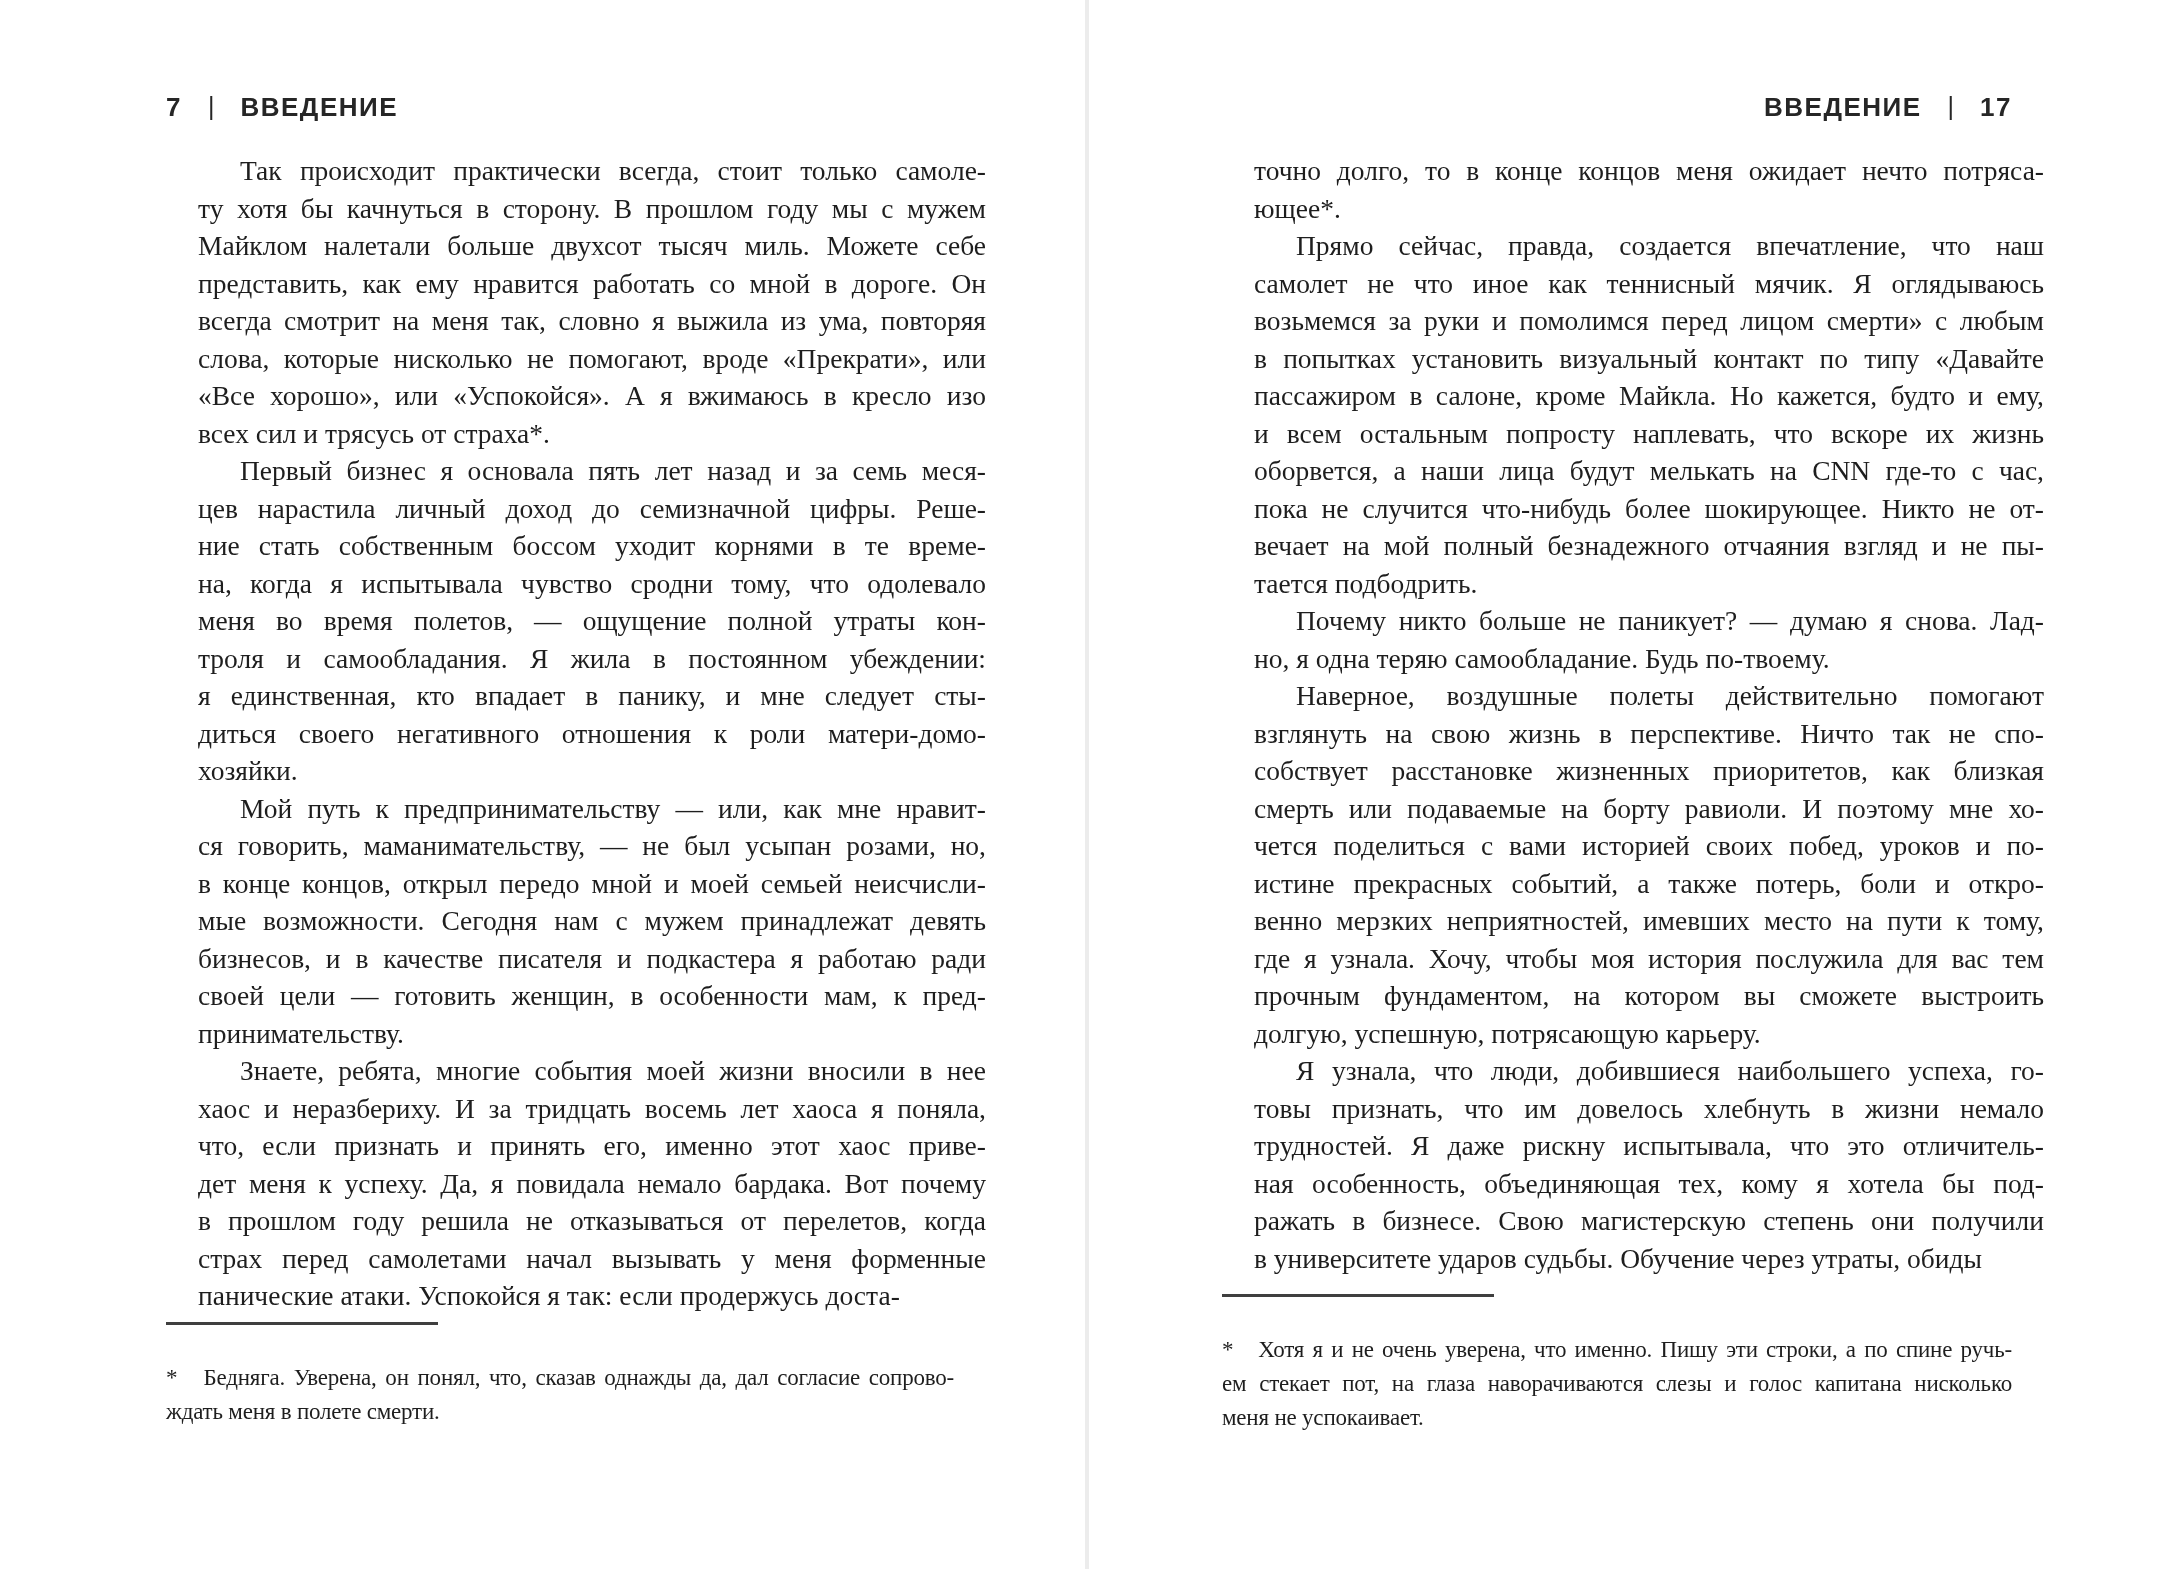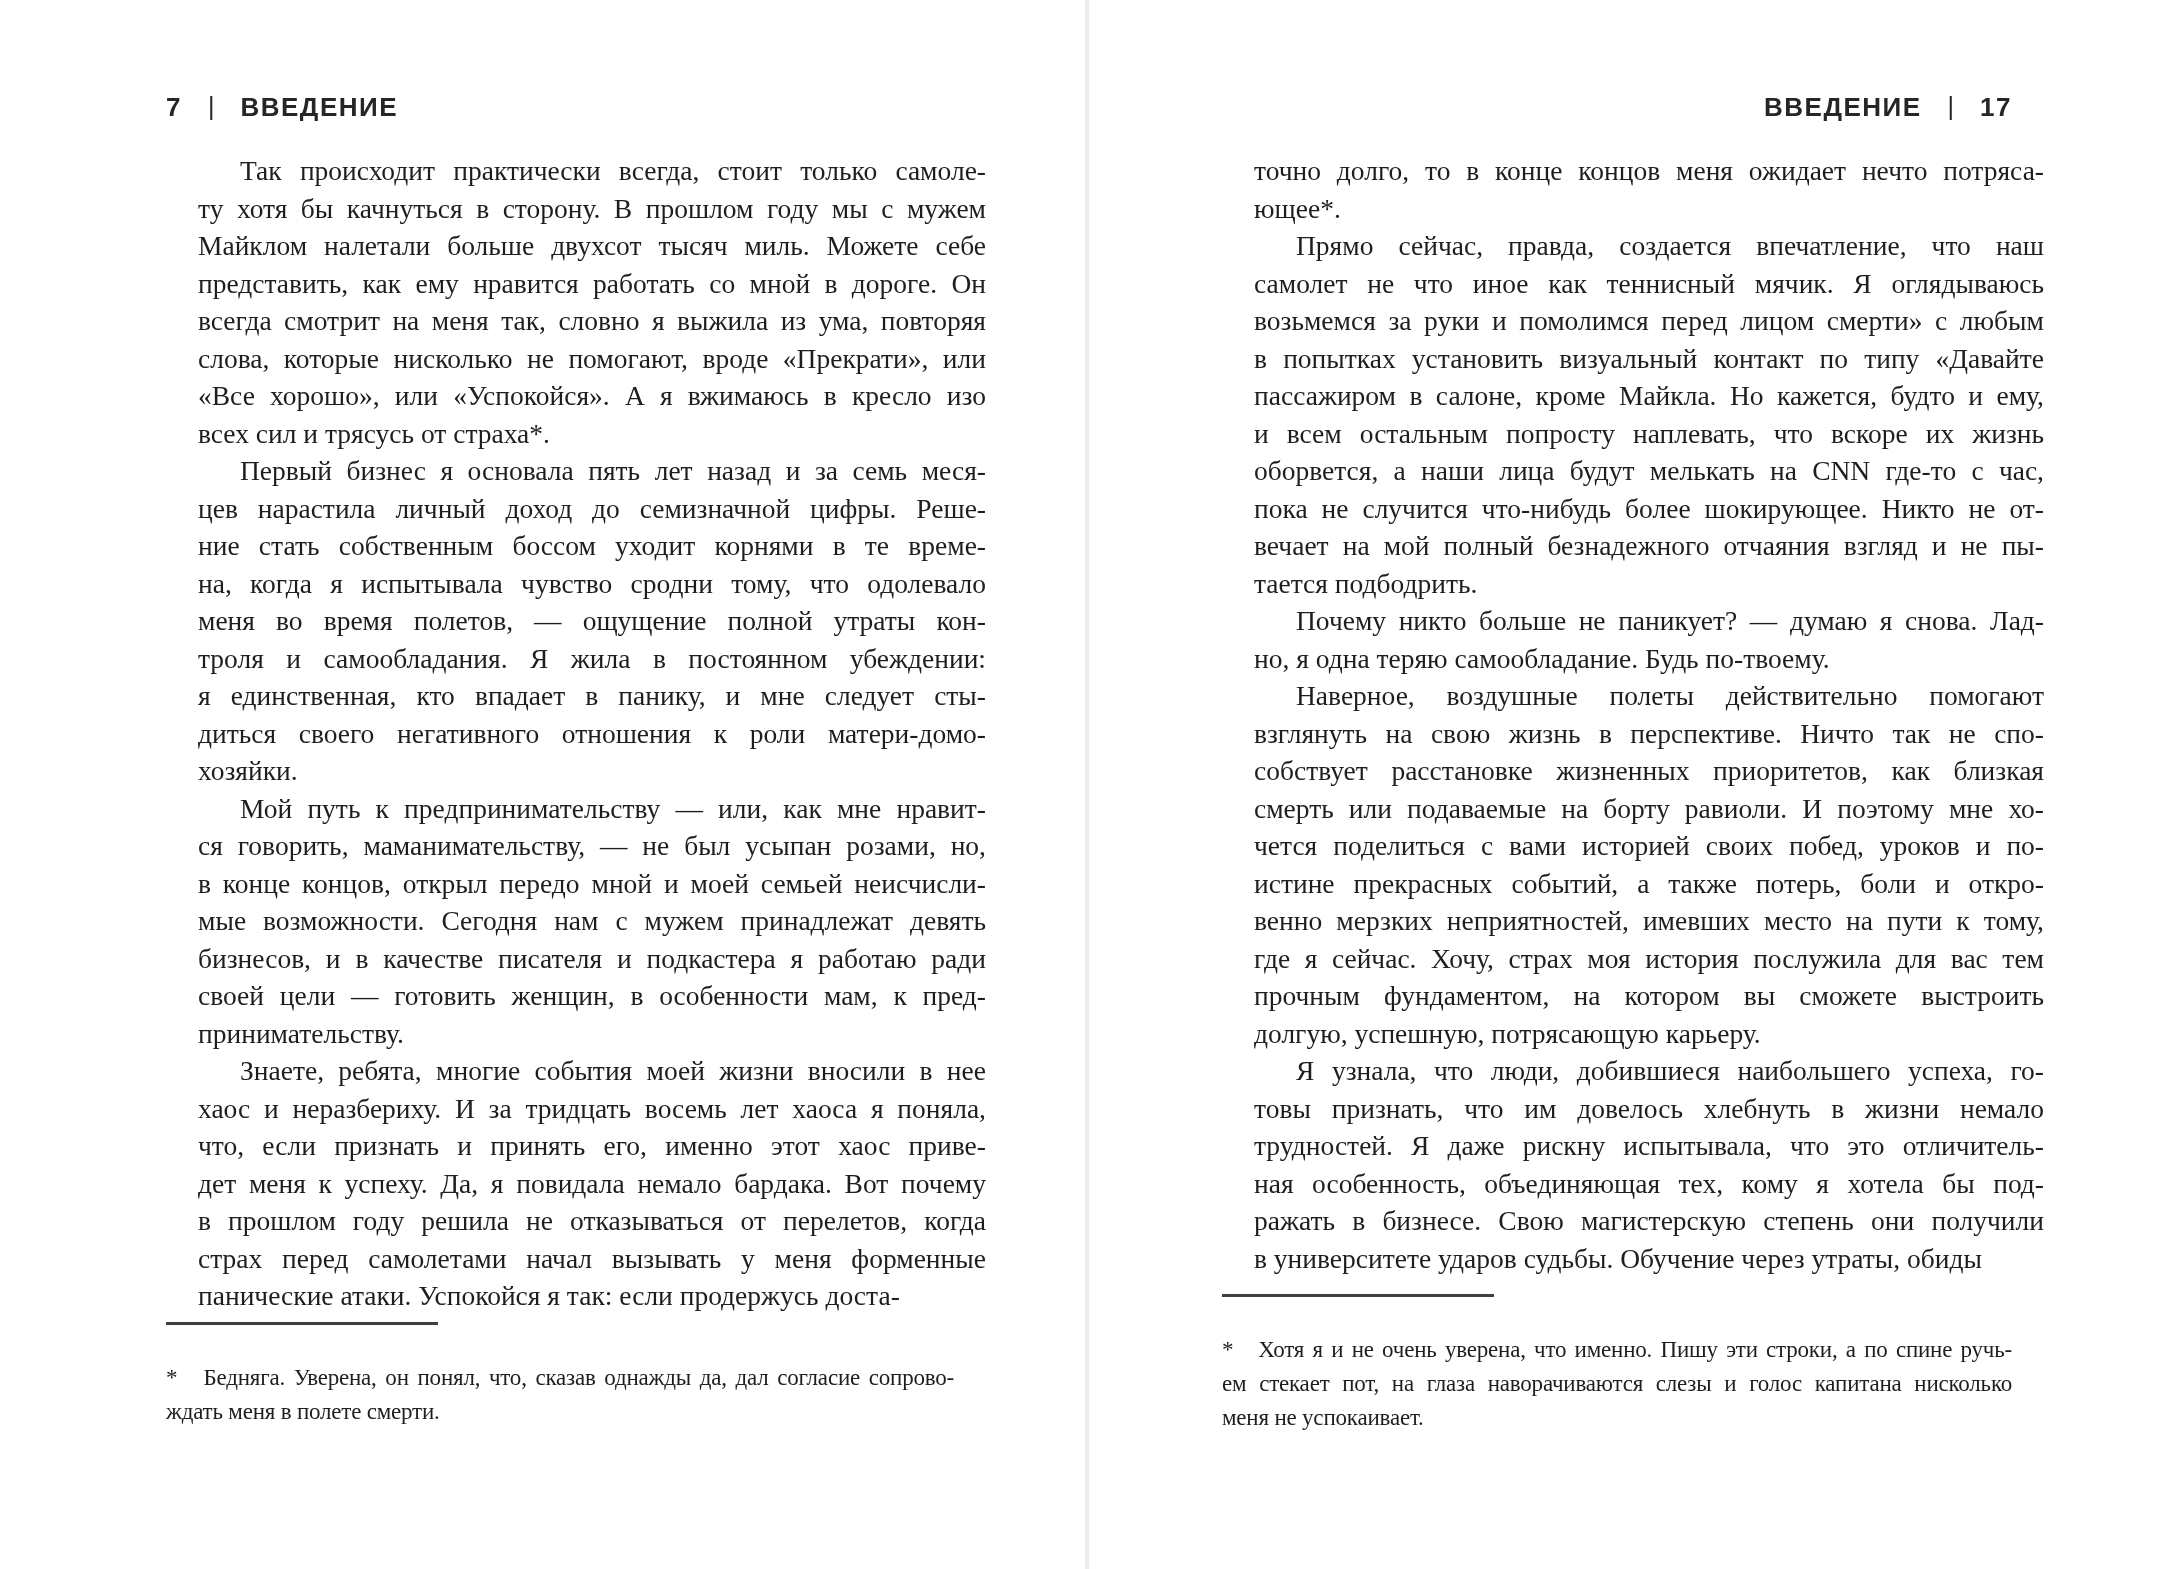--- a/index.html
+++ b/index.html
@@ -184,21 +184,21 @@
           <div class="line last">но, я одна теряю самообладание. Будь по-твоему.</div>
         </div>
       <div class="para indent">
           <div class="line">Наверное, воздушные полеты действительно помогают</div>
           <div class="line">взглянуть на свою жизнь в перспективе. Ничто так не спо-</div>
           <div class="line">собствует расстановке жизненных приоритетов, как близкая</div>
           <div class="line">смерть или подаваемые на борту равиоли. И поэтому мне хо-</div>
           <div class="line">чется поделиться с вами историей своих побед, уроков и по-</div>
           <div class="line">истине прекрасных событий, а также потерь, боли и откро-</div>
           <div class="line">венно мерзких неприятностей, имевших место на пути к тому,</div>
-          <div class="line">где я сейчас. Хочу, страх моя история послужила для вас тем</div>
+          <div class="line">где я узнала. Хочу, чтобы моя история послужила для вас тем</div>
           <div class="line">прочным фундаментом, на котором вы сможете выстроить</div>
           <div class="line last">долгую, успешную, потрясающую карьеру.</div>
         </div>
       <div class="para indent">
           <div class="line">Я узнала, что люди, добившиеся наибольшего успеха, го-</div>
           <div class="line">товы признать, что им довелось хлебнуть в жизни немало</div>
           <div class="line">трудностей. Я даже рискну испытывала, что это отличитель-</div>
           <div class="line">ная особенность, объединяющая тех, кому я хотела бы под-</div>
           <div class="line">ражать в бизнесе. Свою магистерскую степень они получили</div>
           <div class="line last">в университете ударов судьбы. Обучение через утраты, обиды</div>

